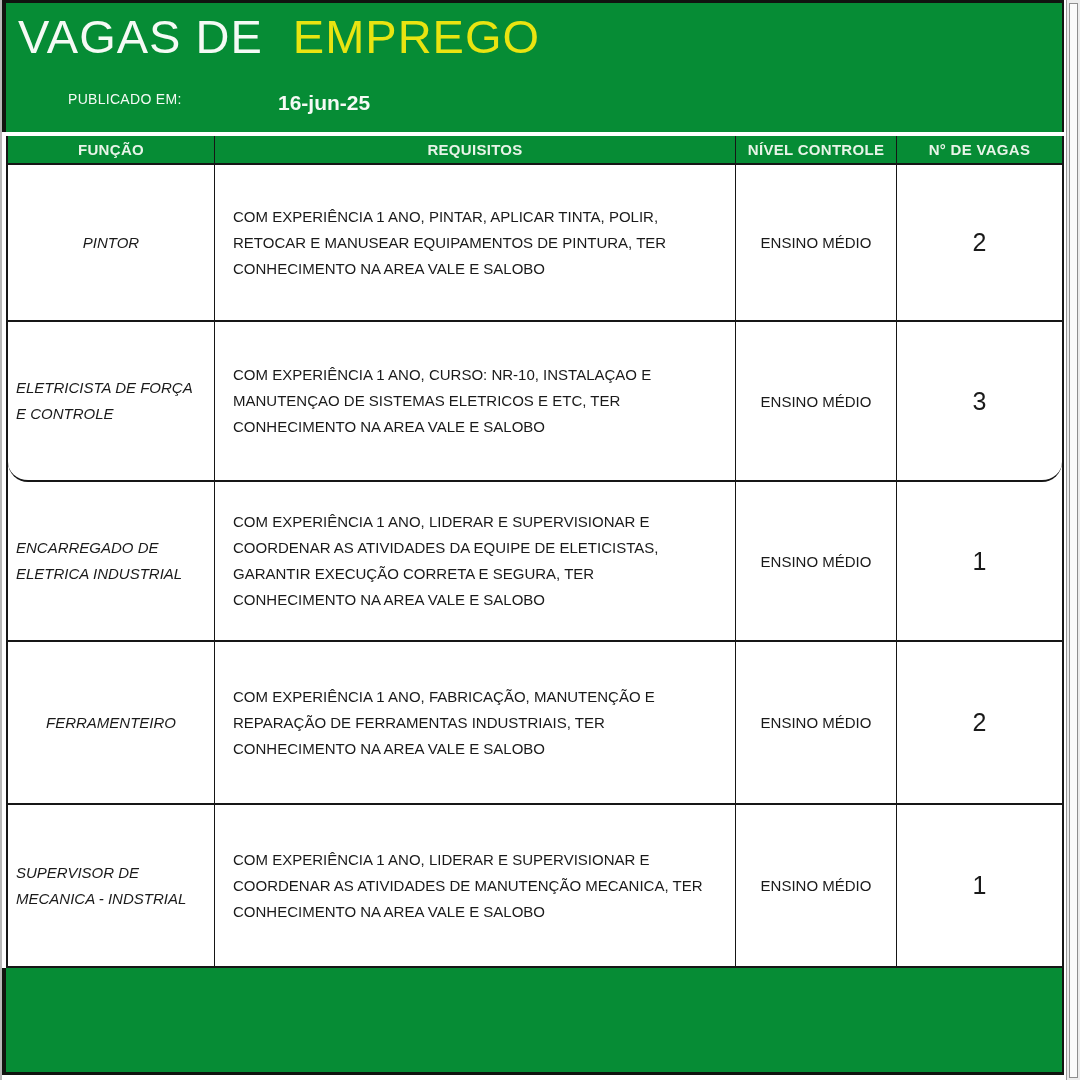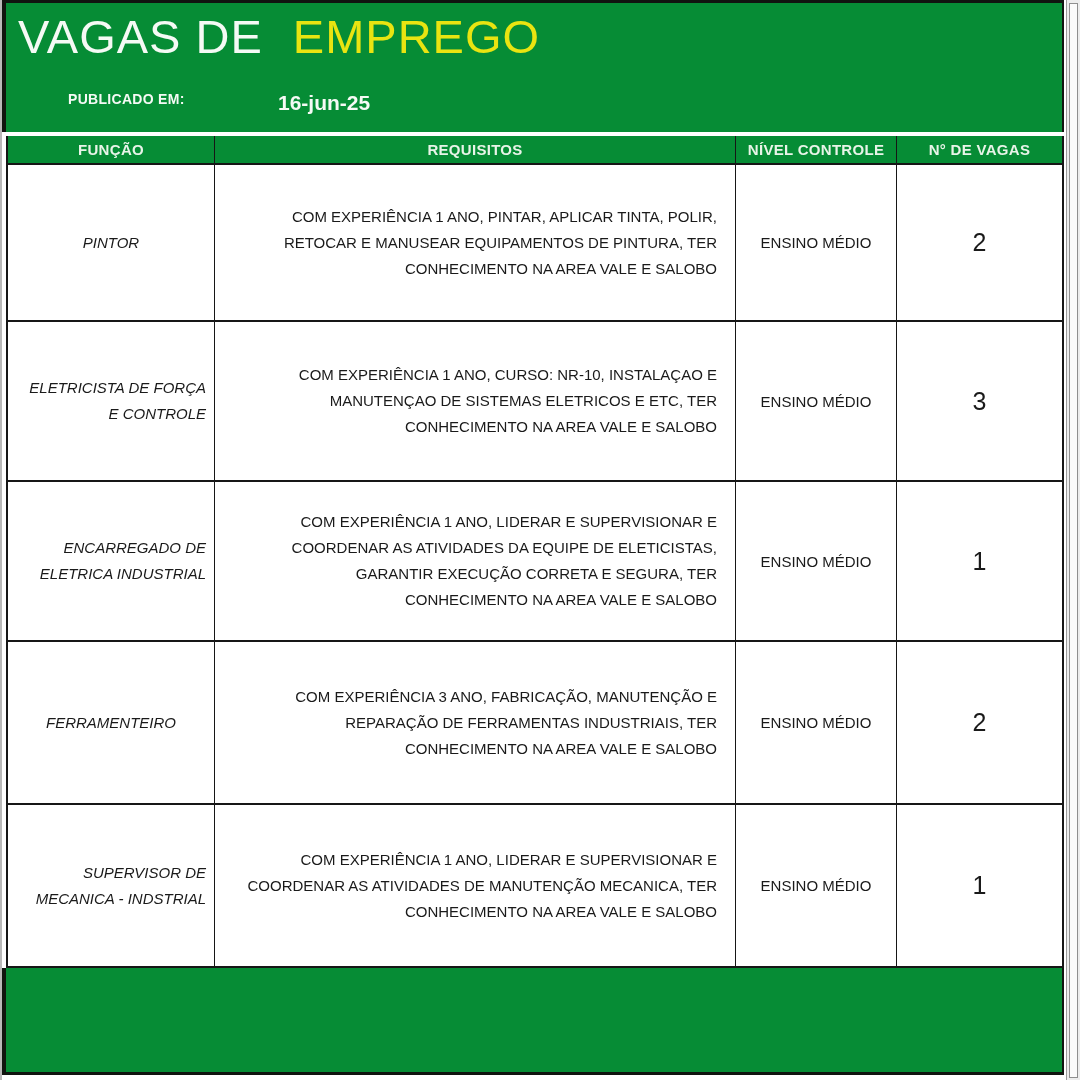--- a/index.html
+++ b/index.html
@@ -29,21 +29,21 @@
     border-left:4px solid var(--edge_dark);
     border-right:2px solid var(--edge_dark);
     box-sizing:content-box;
   }
   .title-line{
     position:absolute;left:12px;top:8px;font-size:47px;line-height:52px;
     color:var(--title_text);letter-spacing:1px;white-space:nowrap;
   }
   .title-yellow{color:var(--yellow);margin-left:30px;}
   .published-label{
-    position:absolute;left:62px;top:88px;font-size:14px;font-weight:bold;
+    position:absolute;left:62px;top:88px;font-size:14px;font-weight:normal;
     color:var(--title_text);letter-spacing:.3px;
   }
   .published-date{
     position:absolute;left:272px;top:88px;font-size:21px;font-weight:bold;
     color:var(--title_text);
   }
   .band-gap{height:4px;background:#ffffff;}
   
   .jobs-table{
     border-left:2px solid var(--border_dark);
@@ -54,27 +54,27 @@
     display:grid;grid-template-columns:206px 521px 161px 1fr;
   }
   .thead{
     background:var(--green);height:27px;
     border-bottom:2px solid var(--border_dark);
   }
   .thead .cell{
     color:var(--header_text);font-size:15px;font-weight:600;letter-spacing:.3px;
   }
   .cell{
-    display:flex;align-items:center;justify-content:center;text-align:right;
+    display:flex;align-items:center;justify-content:center;text-align:left;
     color:var(--body_text);box-sizing:border-box;
   }
   .cell + .cell{border-left:1px solid var(--border_dark);}
   .tbody .grid-row{border-bottom:2px solid var(--border_dark);background:#fff;}
   .tbody .grid-row:nth-child(1){height:155px;}
-  .tbody .grid-row:nth-child(2){height:158px;}
+  .tbody .grid-row:nth-child(2){height:158px;border-radius:20px;}
   .tbody .grid-row:nth-child(3){height:158px;}
   .tbody .grid-row:nth-child(4){height:161px;}
   .tbody .grid-row:nth-child(5){height:161px;}
   .cell-funcao{font-size:15px;line-height:26px;padding:0 8px;font-style:italic;}
   .cell-requisitos{font-size:15px;line-height:26px;padding:0 18px;}
   .cell-nivel{font-size:15px;}
   .cell-vagas{font-size:25px;}
   
   .footer-band{
     height:104px;background:var(--green);
@@ -137,21 +137,21 @@
 
       <div class="grid-row">
         <div class="cell cell-funcao">ENCARREGADO DE ELETRICA INDUSTRIAL</div>
         <div class="cell cell-requisitos">COM EXPERIÊNCIA 1 ANO, LIDERAR E SUPERVISIONAR E COORDENAR AS ATIVIDADES DA EQUIPE DE ELETICISTAS, GARANTIR EXECUÇÃO CORRETA E SEGURA, TER CONHECIMENTO NA AREA VALE E SALOBO</div>
         <div class="cell cell-nivel">ENSINO MÉDIO</div>
         <div class="cell cell-vagas">1</div>
       </div>
 
       <div class="grid-row">
         <div class="cell cell-funcao">FERRAMENTEIRO</div>
-        <div class="cell cell-requisitos">COM EXPERIÊNCIA 3 ANO, FABRICAÇÃO, MANUTENÇÃO E REPARAÇÃO DE FERRAMENTAS INDUSTRIAIS, TER CONHECIMENTO NA AREA VALE E SALOBO</div>
+        <div class="cell cell-requisitos">COM EXPERIÊNCIA 1 ANO, FABRICAÇÃO, MANUTENÇÃO E REPARAÇÃO DE FERRAMENTAS INDUSTRIAIS, TER CONHECIMENTO NA AREA VALE E SALOBO</div>
         <div class="cell cell-nivel">ENSINO MÉDIO</div>
         <div class="cell cell-vagas">2</div>
       </div>
 
       <div class="grid-row">
         <div class="cell cell-funcao">SUPERVISOR DE MECANICA - INDSTRIAL</div>
         <div class="cell cell-requisitos">COM EXPERIÊNCIA 1 ANO, LIDERAR E SUPERVISIONAR E COORDENAR AS ATIVIDADES DE MANUTENÇÃO MECANICA, TER CONHECIMENTO NA AREA VALE E SALOBO</div>
         <div class="cell cell-nivel">ENSINO MÉDIO</div>
         <div class="cell cell-vagas">1</div>
       </div>

